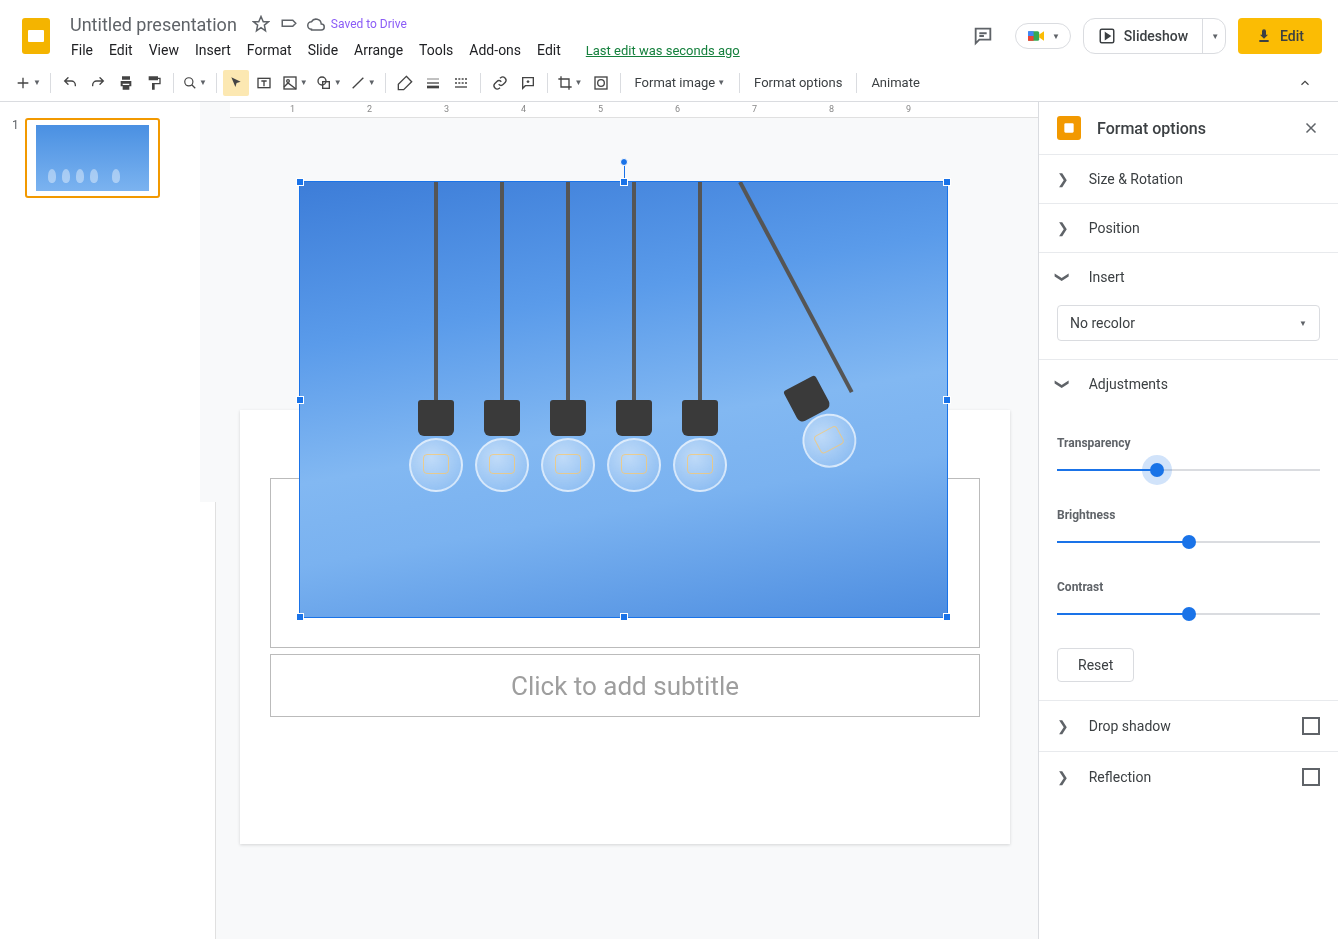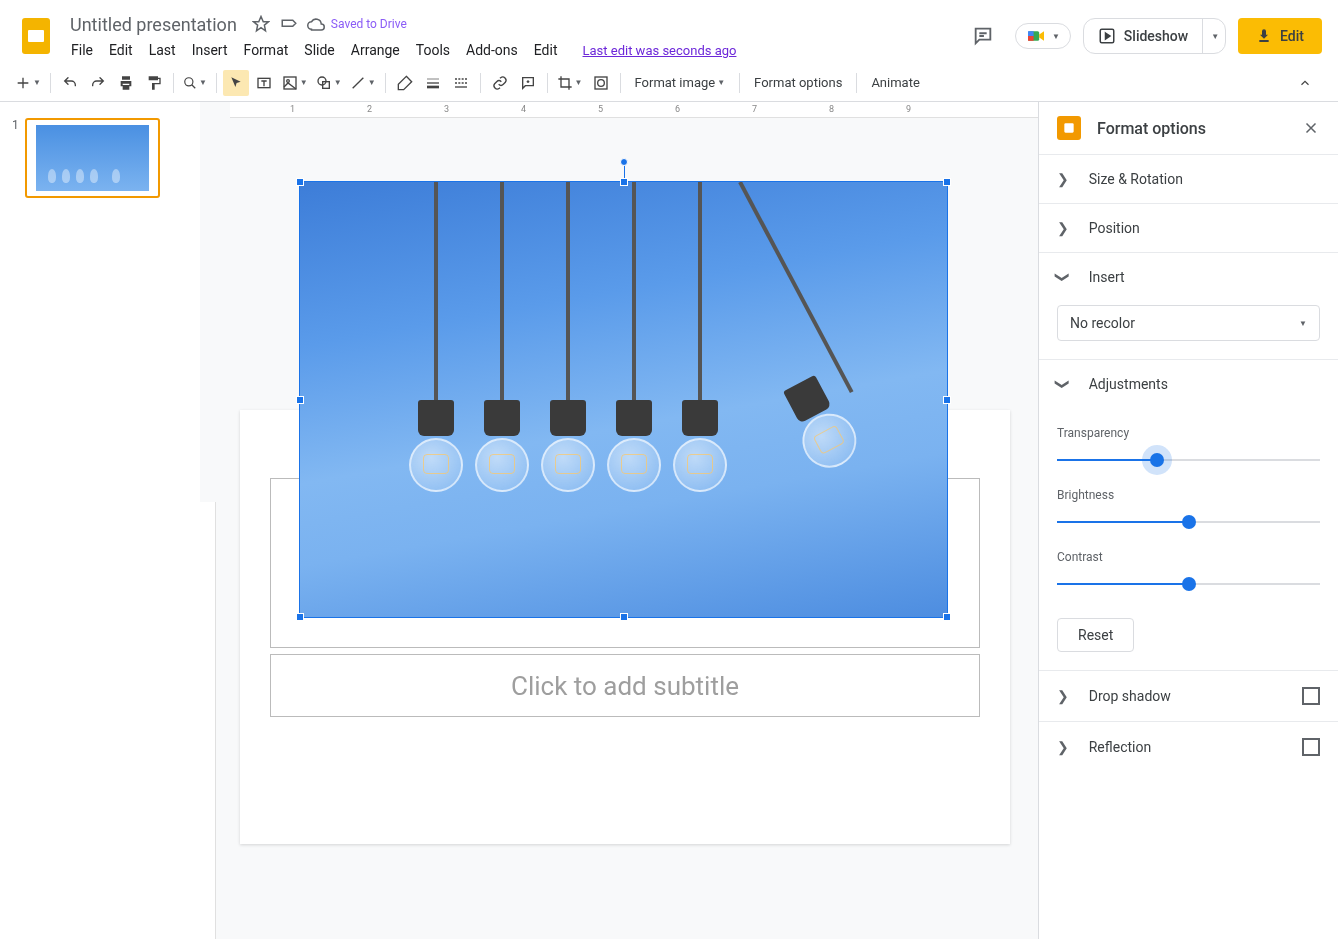--- a/index.html
+++ b/index.html
@@ -9,21 +9,21 @@
   .header { height: 64px; display: flex; align-items: center; padding: 8px 16px 0 16px; }
   .logo { width: 40px; height: 40px; display: flex; align-items: center; justify-content: center; margin-right: 8px; }
   .logo-svg { width: 28px; height: 36px; }
   .title-area { flex: 1; display: flex; flex-direction: column; }
   .title-row { display: flex; align-items: center; gap: 8px; height: 28px; }
   .doc-title { font-size: 18px; color: #5f6368; padding: 2px 6px; }
   .icon-btn-sm { width: 20px; height: 20px; display: flex; align-items: center; justify-content: center; color: #5f6368; cursor: pointer; }
   .cloud-save { display: flex; align-items: center; gap: 6px; color: #8b5cf6; font-size: 12px; }
   .menubar { display: flex; gap: 2px; height: 24px; align-items: center; }
   .menu-item { padding: 4px 7px; font-size: 14px; color: #202124; cursor: pointer; border-radius: 4px; }
-  .last-edit { margin-left: 16px; font-size: 13px; color: #6d28d9; text-decoration: underline; cursor: pointer; }
+  .last-edit { margin-left: 16px; font-size: 13px; color: #15803d; text-decoration: underline; cursor: pointer; }
   .header-right { display: flex; align-items: center; gap: 12px; }
   .circle-btn { width: 40px; height: 40px; border-radius: 50%; display: flex; align-items: center; justify-content: center; cursor: pointer; }
   .meet-btn { border: 1px solid #dadce0; border-radius: 20px; padding: 4px 10px; display: flex; align-items: center; gap: 4px; cursor: pointer; }
   .slideshow-btn { display: flex; align-items: center; border: 1px solid #dadce0; border-radius: 12px; height: 36px; cursor: pointer; }
   .slideshow-main { padding: 0 14px; display: flex; align-items: center; gap: 8px; font-size: 14px; font-weight: 500; }
   .slideshow-drop { border-left: 1px solid #dadce0; padding: 0 6px; height: 100%; display: flex; align-items: center; }
   .share-btn { background: #fbbc04; border-radius: 4px; height: 36px; padding: 0 18px; display: flex; align-items: center; gap: 8px; font-size: 14px; font-weight: 500; cursor: pointer; }
   
   
   .toolbar { height: 38px; border-bottom: 1px solid #dadce0; display: flex; align-items: center; padding: 0 20px 0 12px; gap: 2px; }
@@ -76,21 +76,21 @@
   .panel-header { display: flex; align-items: center; padding: 14px 18px; gap: 16px; }
   .panel-icon { width: 24px; height: 24px; background: #f29900; border-radius: 3px; display:flex; align-items:center; justify-content:center; }
   .panel-title { font-size: 16px; font-weight: 500; color: #3c4043; flex: 1; }
   .panel-close { cursor: pointer; color: #5f6368; }
   .panel-section { border-top: 1px solid #e8eaed; }
   .section-head { display: flex; align-items: center; padding: 16px 18px; gap: 20px; cursor: pointer; font-size: 14px; color: #3c4043; }
   .section-head .chev { color: #5f6368; }
   .section-head .check { margin-left: auto; width: 18px; height: 18px; border: 2px solid #5f6368; }
   .section-body { padding: 0 18px 18px; }
   .recolor-select { width: 100%; height: 36px; border: 1px solid #dadce0; border-radius: 4px; padding: 0 12px; display: flex; align-items: center; justify-content: space-between; font-size: 14px; cursor: pointer; margin-top: 4px; }
-  .adj-label { font-size: 12px; color: #5f6368; margin-top: 18px; margin-bottom: 10px; }
+  .adj-label { font-size: 12px; color: #5f6368; margin-top: 28px; margin-bottom: 10px; font-weight: bold; }
   .slider { position: relative; height: 20px; }
   .slider-track { position: absolute; top: 9px; left: 0; right: 0; height: 2px; background: #dadce0; }
   .slider-fill { position: absolute; top: 9px; left: 0; height: 2px; background: #1a73e8; }
   .slider-thumb { position: absolute; top: 3px; width: 14px; height: 14px; background: #1a73e8; border-radius: 50%; margin-left: -7px; }
   .slider-thumb.halo::before { content:''; position:absolute; inset:-8px; background: rgba(26,115,232,0.2); border-radius:50%; }
   .reset-btn { margin-top: 24px; padding: 8px 20px; border: 1px solid #dadce0; border-radius: 4px; font-size: 14px; background: #fff; cursor: pointer; display:inline-block; }
   
   svg { display: block; }
   .drop { font-size: 8px; margin-left: 2px; color: #5f6368; }
 </style>
@@ -120,21 +120,21 @@
       <span class="cloud-save">
         <svg width="18" height="18" viewBox="0 0 24 24" fill="none" stroke="#5f6368" stroke-width="2">
             <path d="M6 19a5 5 0 010-10 7 7 0 0113 3 4 4 0 010 8H6z"></path>
           </svg>
         <span>Saved to Drive</span>
       </span>
     </div>
     <div class="menubar">
       <span class="menu-item">File</span>
       <span class="menu-item">Edit</span>
-      <span class="menu-item">Last</span>
+      <span class="menu-item">View</span>
       <span class="menu-item">Insert</span>
       <span class="menu-item">Format</span>
       <span class="menu-item">Slide</span>
       <span class="menu-item">Arrange</span>
       <span class="menu-item">Tools</span>
       <span class="menu-item">Add-ons</span>
       <span class="menu-item">Edit</span>
       <span class="last-edit">Last edit was seconds ago</span>
     </div>
   </div>

